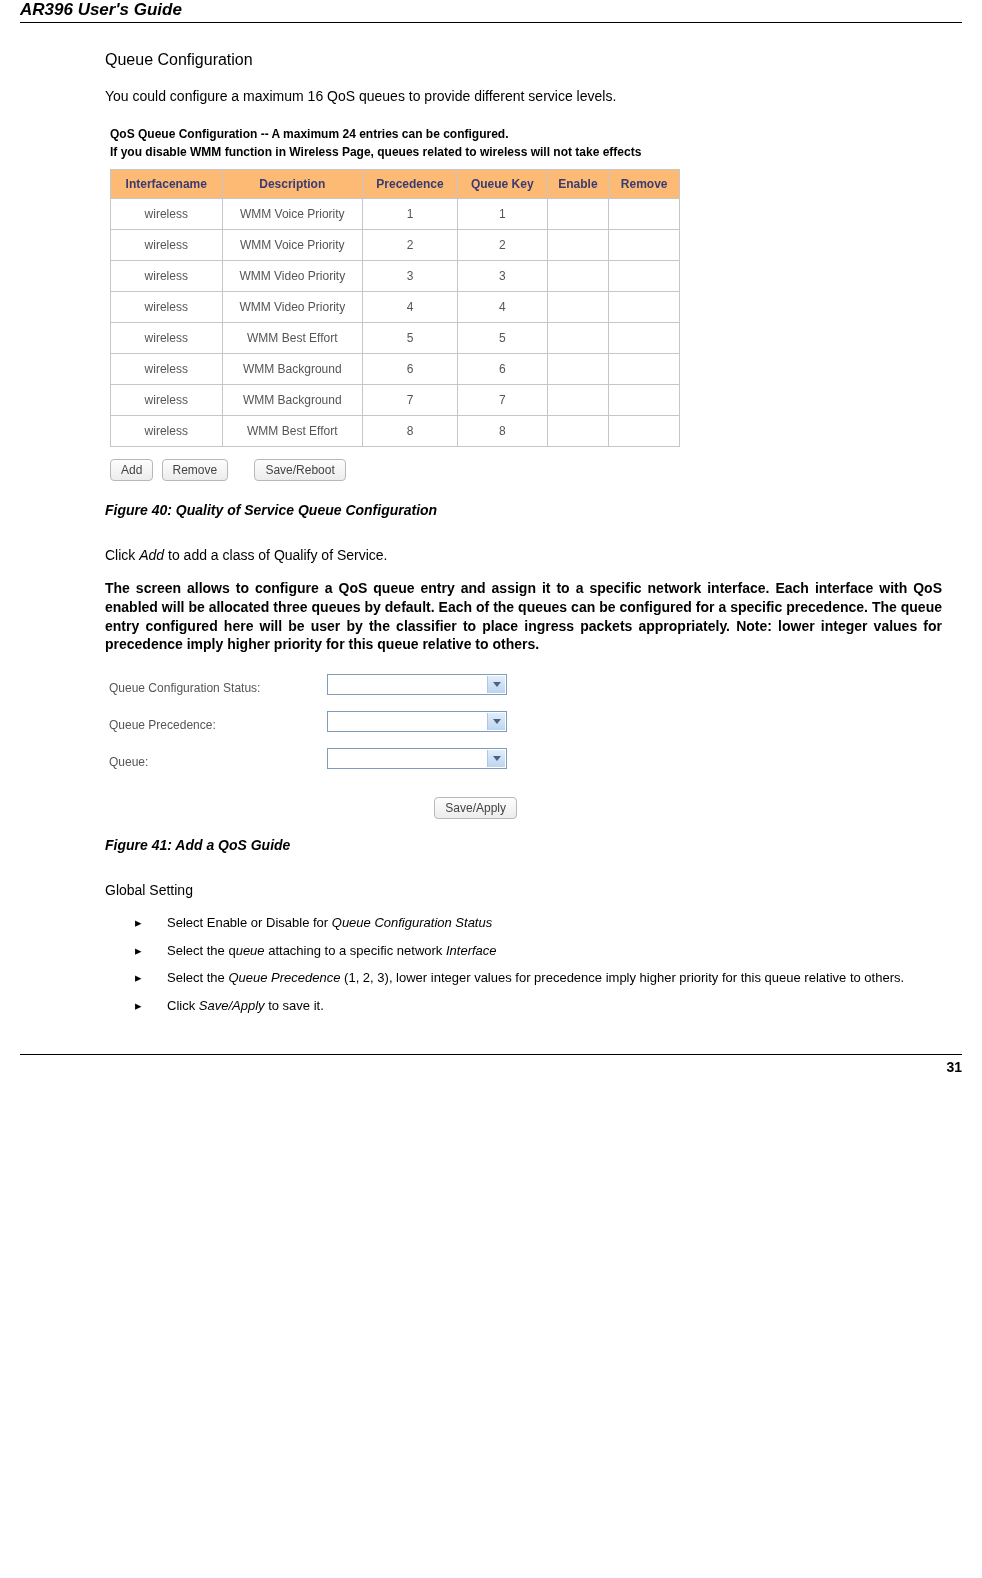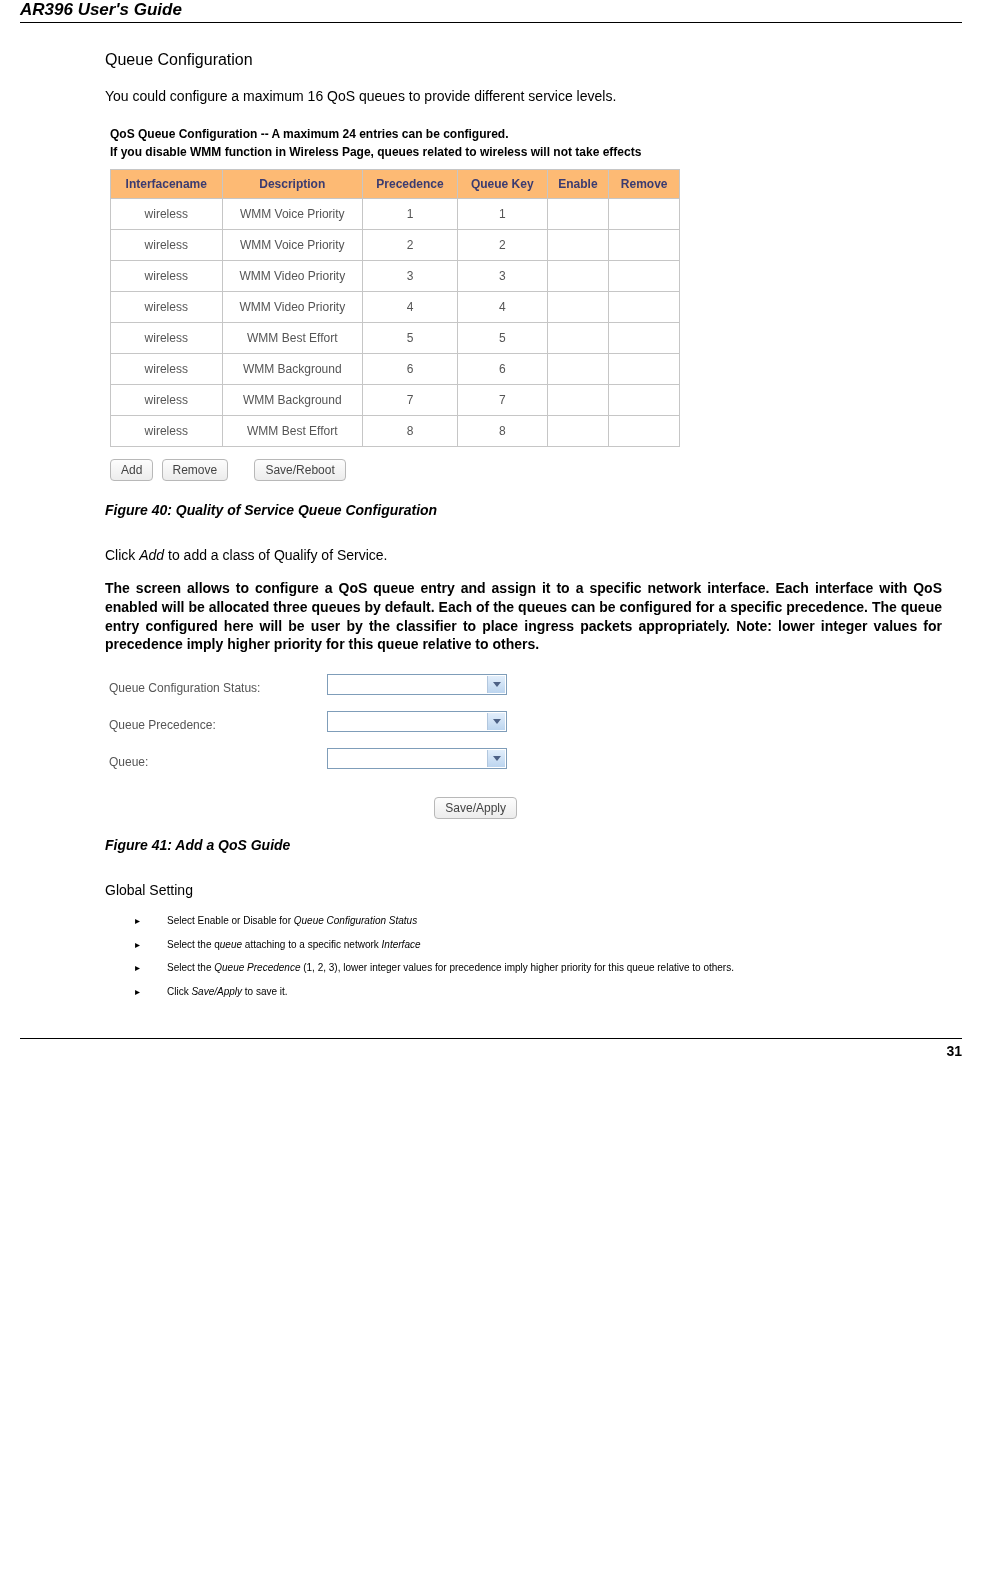--- a/index.html
+++ b/index.html
@@ -38,21 +38,21 @@
   }
   .figure-caption {
     font-weight: bold;
     font-style: italic;
     font-size: 14px;
     margin-top: 10px;
     margin-bottom: 28px;
   }
   .justify { text-align: justify; font-weight: bold; }
   .bullet-list { list-style: none; padding-left: 30px; margin-bottom: 20px; }
-  .bullet-list li { position: relative; padding-left: 32px; margin-bottom: 10px; line-height: 1.35; font-size: 10px;}
+  .bullet-list li { position: relative; padding-left: 32px; margin-bottom: 10px; line-height: 1.35; font-size: 13px;}
   .bullet-list li::before {
     content: "▸";
     position: absolute;
     left: 0;
     top: 0;
   }
   .page-num {
     text-align: right;
     font-weight: bold;
     font-size: 14px;

